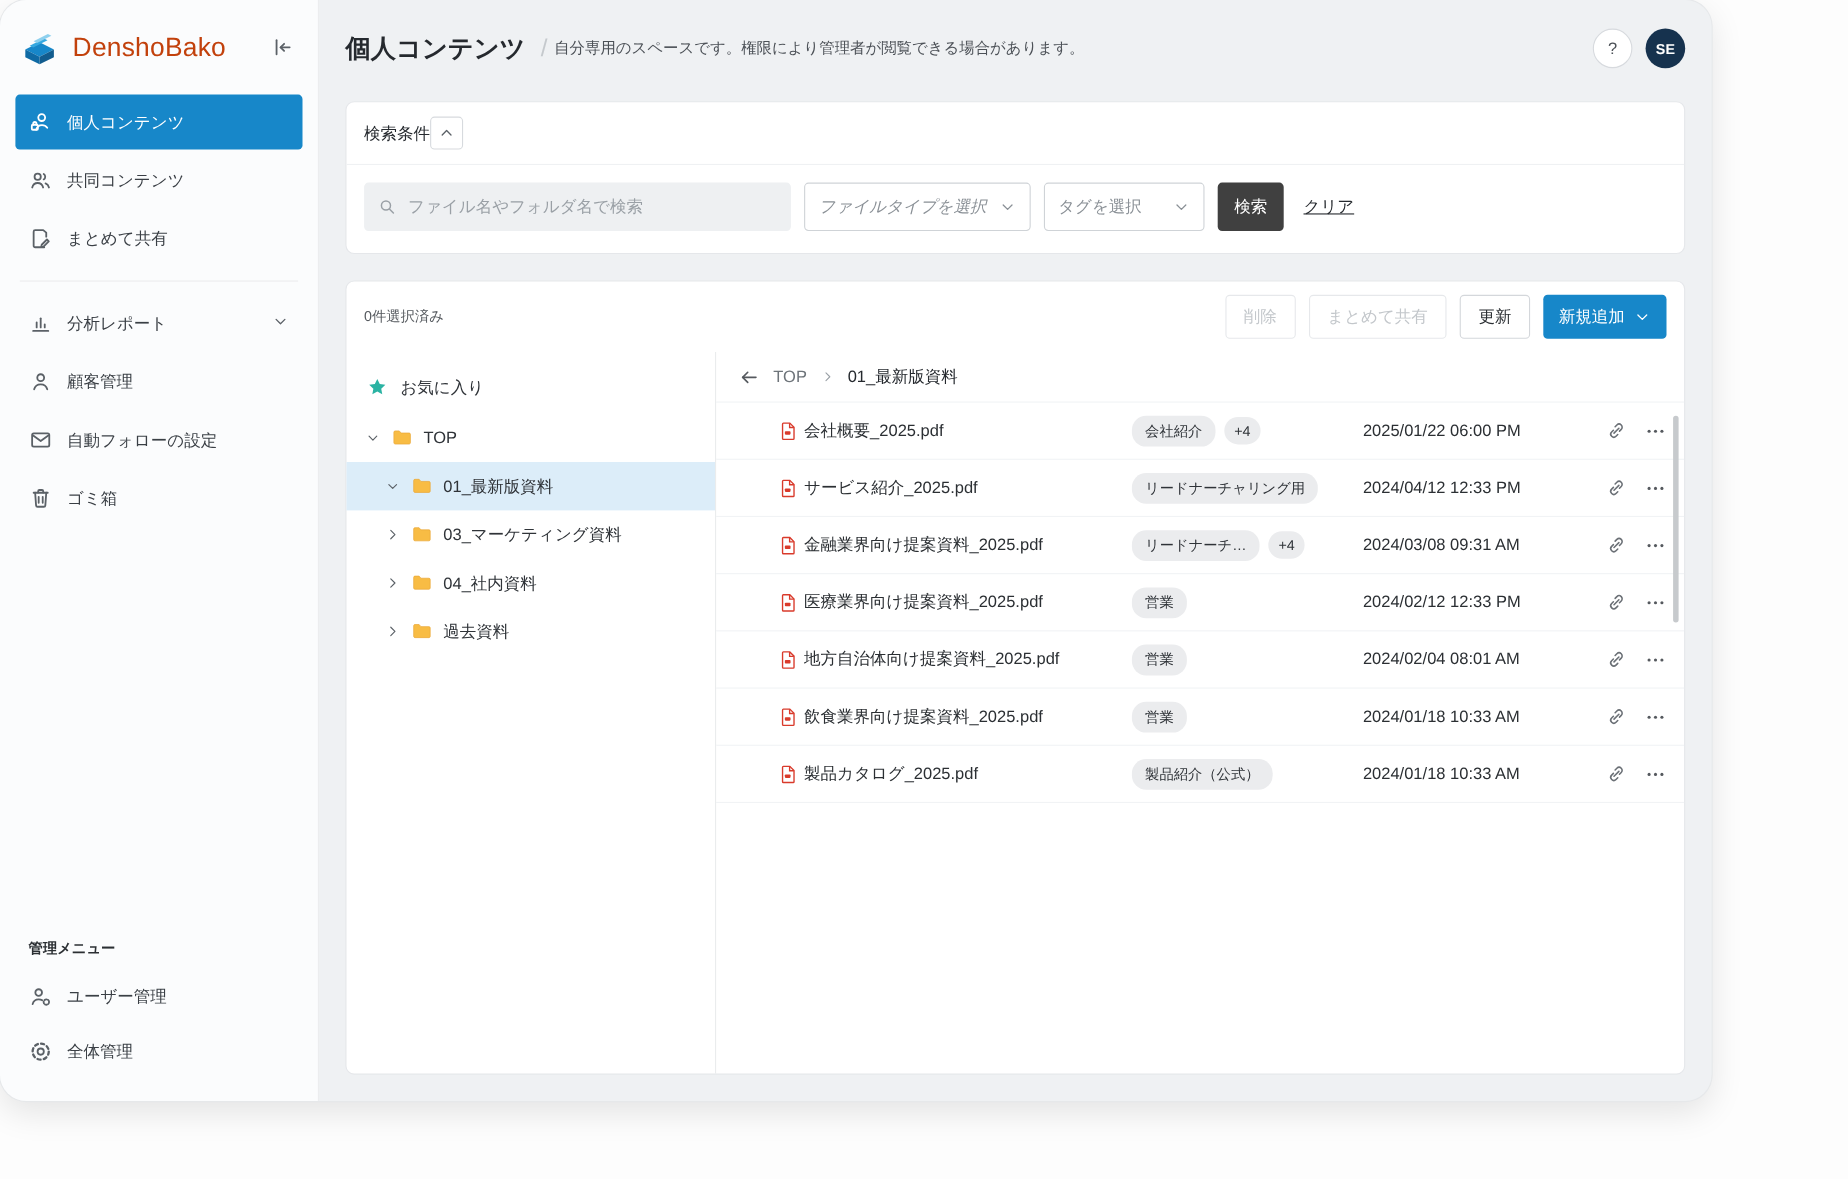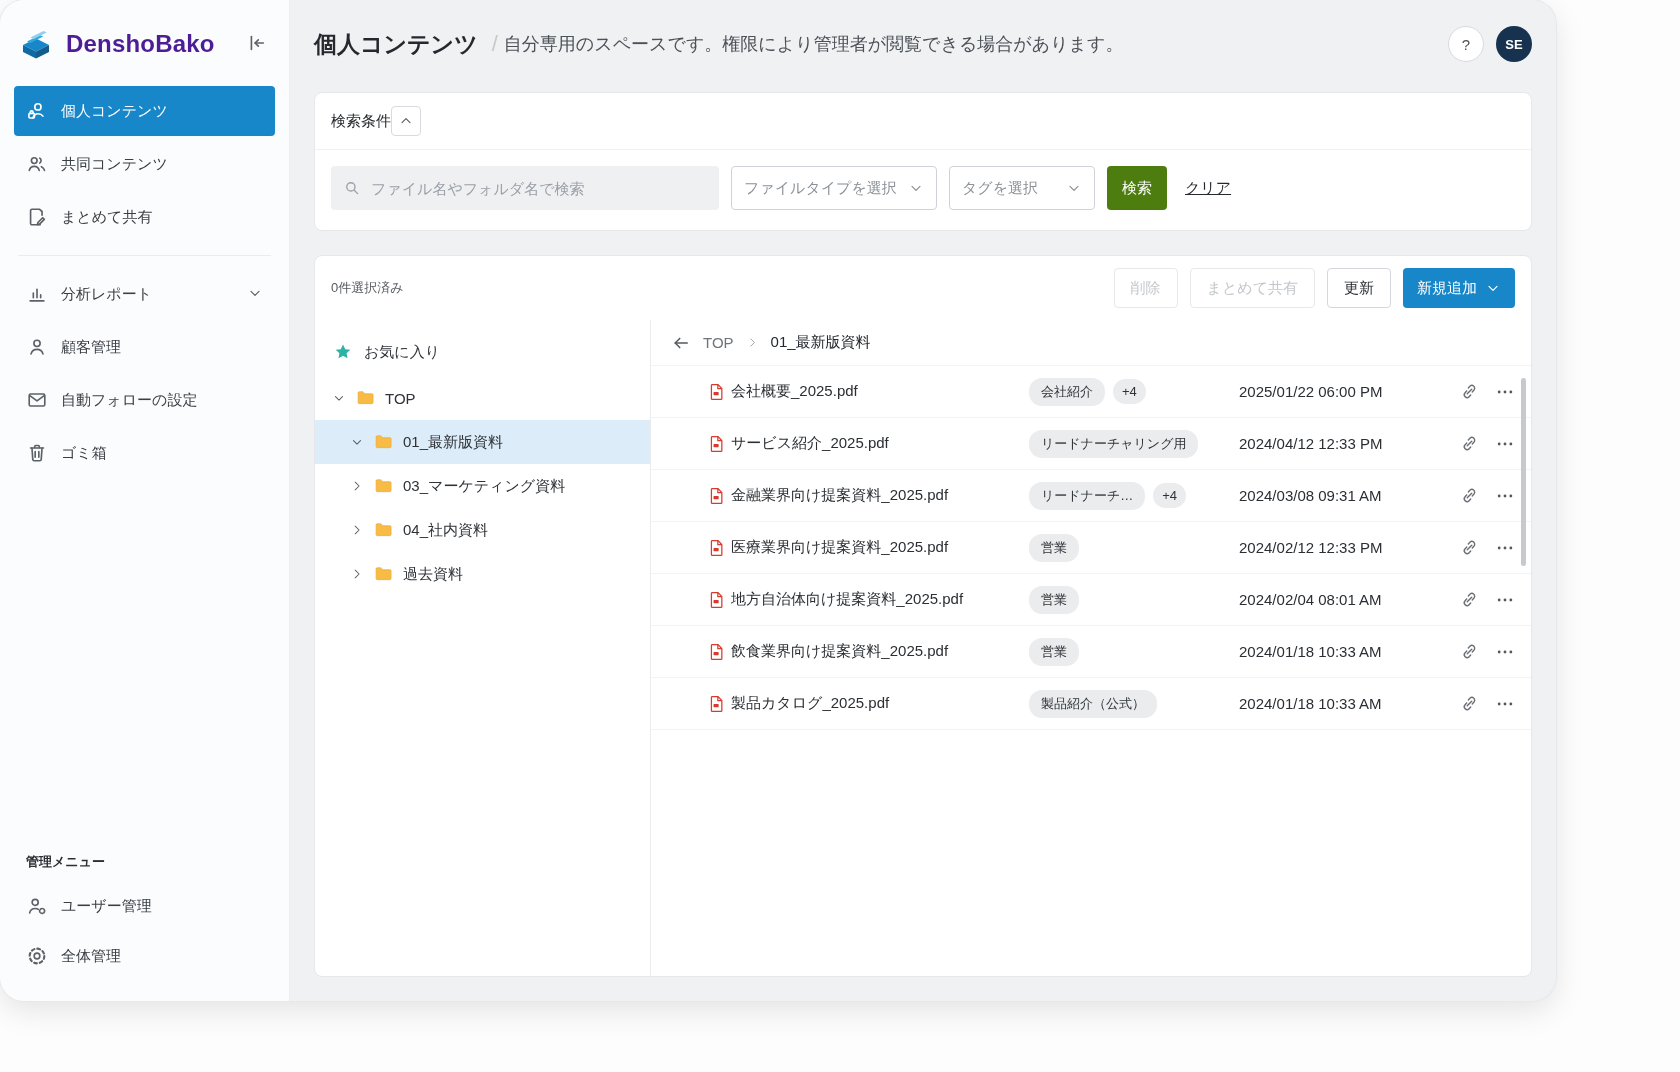--- a/index.html
+++ b/index.html
@@ -28,42 +28,42 @@
 
   
   .sidebar {
     width: 290px; flex-shrink: 0;
     background: #fbfcfd;
     border-right: 1px solid #ecedef;
     display: flex; flex-direction: column;
   }
   .logo-row { display: flex; align-items: center; gap: 10px; padding: 24px 20px 18px 16px; }
   .logo-mark { width: 40px; height: 40px; flex-shrink: 0; }
-  .logo-text { font-size: 24px; font-weight: 700; color: #4c1d95; letter-spacing: .2px; }
+  .logo-text { font-size: 24px; font-weight: 400; color: #c2410c; letter-spacing: .2px; }
   .collapse-btn { margin-left: auto; color: #5b6167; width: 24px; height: 24px; cursor: pointer; }
   .nav { padding: 4px 14px 0; display: flex; flex-direction: column; gap: 3px; }
   .nav-item {
     display: flex; align-items: center; gap: 13px;
     height: 50px; padding: 0 12px; border-radius: 4px;
     font-size: 15px; color: #3a3f45; cursor: pointer;
   }
   .nav-item .nicon { width: 22px; height: 22px; color: #5b6167; display: grid; place-items: center; }
   .nav-item.active { background: #1787c9; color: #fff; }
   .nav-item.active .nicon { color: #fff; }
   .nav-chev { margin-left: auto; color: #5b6167; }
   .nav-divider { height: 1px; background: #ececee; margin: 10px 4px; }
   .sidebar-bottom { margin-top: auto; padding: 0 14px 20px; }
   .admin-label { font-size: 13px; font-weight: 700; color: #2b2f33; padding: 6px 12px 10px; }
 
   
   .main { flex: 1; display: flex; flex-direction: column; min-width: 0; }
   .page-header { height: 88px; flex-shrink: 0; display: flex; align-items: center; padding: 0 24px; }
   .page-title { font-size: 23px; font-weight: 700; color: #25292e; }
   .title-slash { color: #c5c9cd; font-size: 22px; margin: 0 6px 0 14px; font-weight: 400; }
-  .subtitle { font-size: 18px; color: #4c5157; }
+  .subtitle { font-size: 14px; color: #4c5157; }
   .help-btn {
     margin-left: auto; width: 36px; height: 36px; border-radius: 50%;
     border: 1px solid #d7dade; background: #fff; color: #4c5157;
     display: grid; place-items: center; font-size: 15px; cursor: pointer;
   }
   .avatar {
     width: 36px; height: 36px; border-radius: 50%; margin-left: 12px;
     background: #16324e; color: #fff; font-size: 13px; font-weight: 700;
     display: grid; place-items: center; cursor: pointer;
   }
@@ -82,24 +82,24 @@
     width: 388px; height: 44px; background: #eef0f2; border-radius: 4px;
     display: flex; align-items: center; gap: 8px; padding: 0 12px; color: #9aa0a6;
   }
   .search-box input { border: none; outline: none; background: transparent; flex: 1; font-size: 15px; font-family: inherit; color: #2b2f33; }
   .search-box input::placeholder { color: #9aa0a6; }
   .select {
     height: 44px; border: 1px solid #cfd3d7; border-radius: 4px; background: #fff;
     display: flex; align-items: center; justify-content: space-between;
     padding: 0 12px; color: #8b9197; font-size: 15px; cursor: pointer; gap: 10px;
   }
-  .select.w-type { width: 206px; }
+  .select.w-type { width: 206px; font-style: italic; }
   .select.w-tag { width: 146px; }
   .btn-primary {
-    height: 44px; padding: 0 15px; background: #4d7c0f; color: #fff;
+    height: 44px; padding: 0 15px; background: #404040; color: #fff;
     border: none; border-radius: 4px; font-size: 15px; font-family: inherit; cursor: pointer;
   }
   .clear-link { font-size: 15px; color: #25292e; text-decoration: underline; margin-left: 6px; cursor: pointer; }
 
   
   .files-card { flex: 1; min-height: 0; display: flex; flex-direction: column; }
   .files-toolbar { display: flex; align-items: center; padding: 12px 16px; flex-shrink: 0; }
   .selection-status { font-size: 13px; color: #55595e; }
   .toolbar-right { margin-left: auto; display: flex; align-items: center; gap: 12px; }
   .btn {

